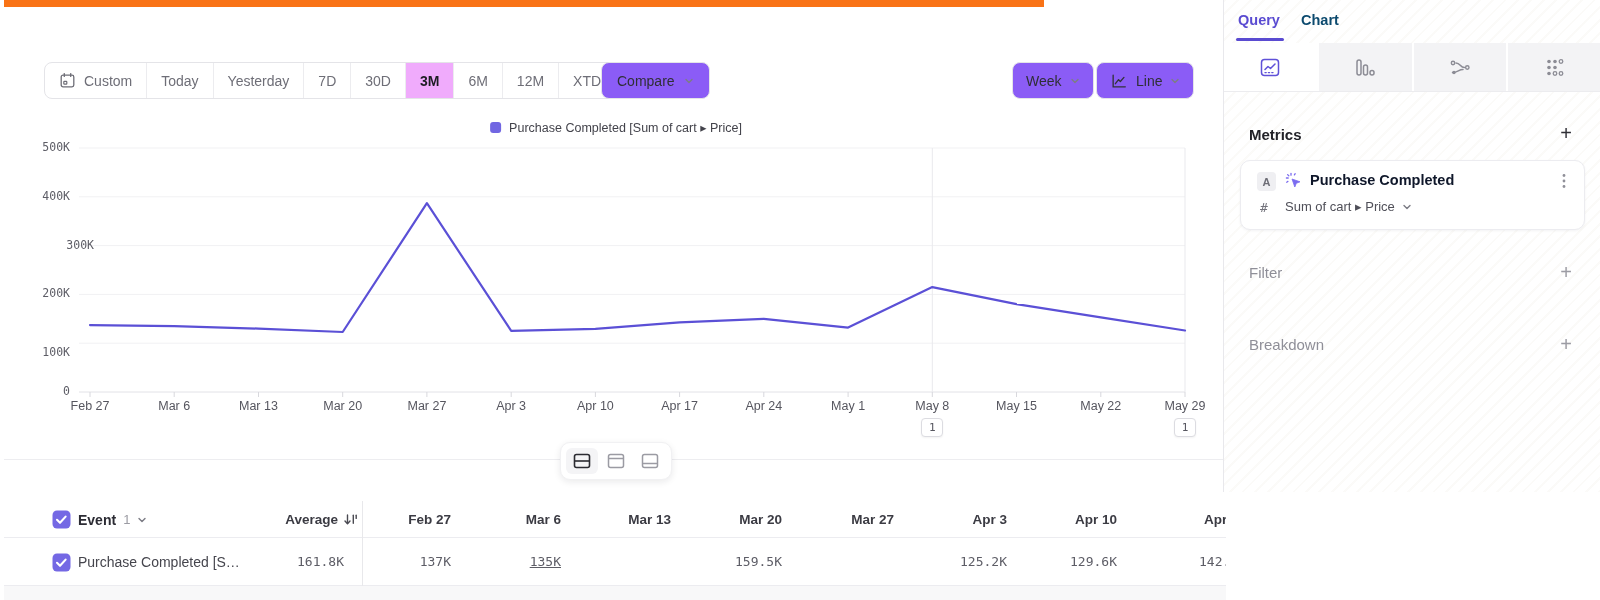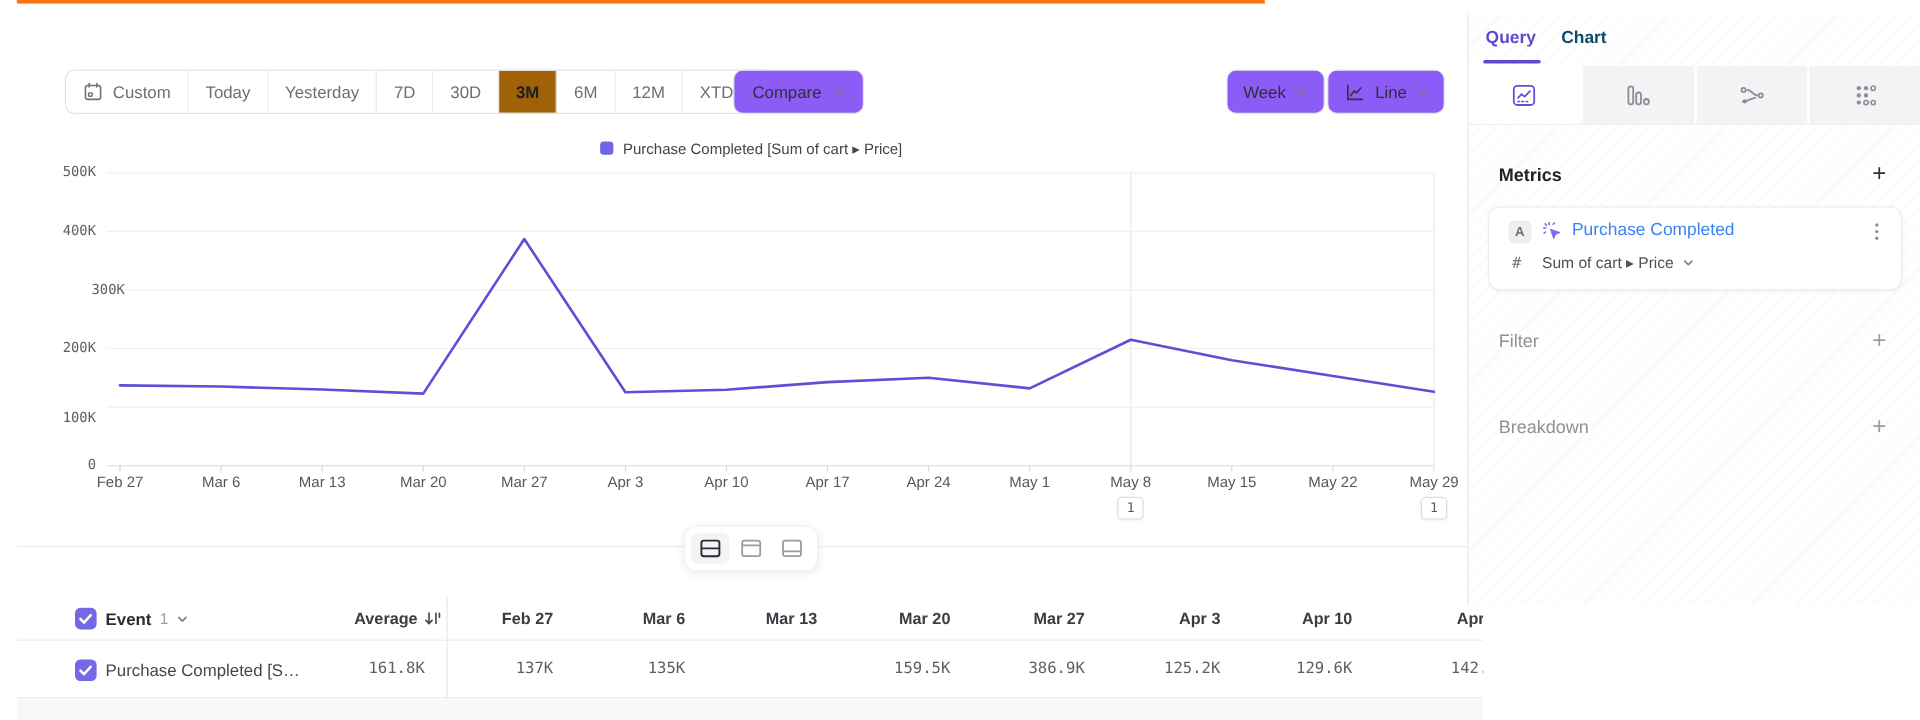--- a/index.html
+++ b/index.html
@@ -1,26 +1,26 @@
 <!DOCTYPE html>
 <html><head>
 <meta charset="utf-8">
 <style>
   html,body{margin:0;padding:0}
   body{width:1600px;height:600px;overflow:hidden;background:#fff;font-family:"Liberation Sans",sans-serif;color:#2f2f36;-webkit-font-smoothing:antialiased}
   #app{position:relative;width:1600px;height:600px}
-  #main{position:absolute;left:14px;top:0;width:1040px;height:600px;border-top:3px solid #f97316;box-sizing:border-box}
+  #main{position:absolute;left:4px;top:0;width:1040px;height:600px;border-top:7px solid #f97316;box-sizing:border-box}
   .mono{font-family:"DejaVu Sans Mono","Liberation Mono",monospace}
 
   
   .btn{position:absolute;top:55px;height:37px;display:flex;align-items:center;background:#8b5cf6;border:1px solid #e4e4e8;border-radius:8px;box-sizing:border-box;font-size:14px;color:#2f2f36;cursor:pointer;white-space:nowrap}
   #range-group{position:absolute;left:40px;top:55px;height:37px;display:flex;align-items:stretch;border:1px solid #e4e4e8;border-radius:8px;overflow:hidden;background:#fff;box-sizing:border-box}
   .range-btn{display:flex;align-items:center;gap:8px;padding:0 14px;border-right:1px solid #ececef;font-size:14px;color:#6e6e77;cursor:pointer}
   .range-btn:last-child{border-right:none}
-  .range-btn.active{background:#a16207;color:#1d1d23;font-weight:700}
+  .range-btn.active{background:#f0abfc;color:#1d1d23;font-weight:700}
   #compare-btn{left:597px;padding:0 15px;gap:9px}
   #week-btn{left:1008px;padding:0 13px;gap:8px}
   #line-btn{left:1092px;padding:0 13px;gap:8px}
   .chev{flex:none}
 
   
   #legend{position:absolute;top:113px;left:612px;transform:translateX(-50%);display:flex;align-items:center;gap:8px;font-size:12.5px;color:#43434b}
   #legend-swatch{width:11px;height:11px;border-radius:3px;background:#7166e2}
 
   
@@ -44,36 +44,36 @@
   #event-head{position:absolute;left:74px;top:13px;height:37px;display:flex;align-items:center;gap:7px;cursor:pointer}
   #event-label{font-size:14px;font-weight:700;color:#2b2b33}
   #event-count{font-size:13px;color:#9b9ba3}
   #avg-head{position:absolute;left:230px;top:13px;width:124px;height:37px;display:flex;align-items:center;justify-content:flex-end;gap:5px;font-size:13.5px;font-weight:600;color:#3b3b43;cursor:pointer}
   #row-name{position:absolute;left:74px;top:50px;height:48px;line-height:48px;max-width:162px;overflow:hidden;text-overflow:ellipsis;white-space:nowrap;font-size:14px;color:#45454d}
   #avg-val{position:absolute;left:230px;top:50px;width:110px;height:48px;line-height:48px;text-align:right;font-size:13px;color:#5d5d66}
   .t-col{position:absolute;top:13px;width:110px;height:37px;line-height:37px;text-align:right;font-size:13.5px;font-weight:600;color:#3b3b43;cursor:pointer}
   .t-val{position:absolute;top:50px;width:110px;height:48px;line-height:48px;text-align:right;font-size:13px;color:#5d5d66}
 
   
-  #sidebar{position:absolute;left:1223px;top:12px;width:377px;height:492px;background:#fff;border-left:1px solid #e8e8ec;box-sizing:border-box}
+  #sidebar{position:absolute;left:1223px;top:0;width:377px;height:492px;background:#fff;border-left:1px solid #e8e8ec;box-sizing:border-box}
   #sidebar::before{content:"";position:absolute;inset:0;background:repeating-linear-gradient(135deg,rgba(226,221,206,.30) 0 2px,transparent 2px 9px);opacity:.45;pointer-events:none}
   .sb-tab{position:absolute;top:12px;font-size:14.5px;cursor:pointer}
   #tab-query{left:14px;color:#5a4bd1;font-weight:600}
   #tab-chart{left:77px;color:#0c4a6e;font-weight:700}
   #tab-underline{position:absolute;left:12px;top:38px;width:48px;height:3px;border-radius:2px;background:#5a4bd1}
   #sb-iconrow{position:absolute;left:0;top:43px;width:377px;height:49px;display:flex;border-bottom:1px solid #ececef;box-sizing:border-box}
   .sb-cell{flex:1;display:flex;align-items:center;justify-content:center;background:#f3f3f5;border-left:2px solid #fff;cursor:pointer}
   .sb-cell.active{background:#fff;border-left:none}
   #metrics-title{position:absolute;left:25px;top:126px;font-size:15px;font-weight:700;color:#222228}
   .plus{position:absolute;right:22px;width:24px;height:24px;display:flex;align-items:center;justify-content:center;font-size:20px;font-weight:400;color:#2f2f36;cursor:pointer}
   .plus.gray{color:#9c9ca4}
   #metric-card{position:absolute;left:16px;top:160px;width:345px;height:70px;background:#fff;border:1px solid #ececf0;border-radius:10px;box-shadow:0 1px 3px rgba(23,23,30,.05);box-sizing:border-box}
   #m-badge{position:absolute;left:16px;top:11px;width:19px;height:19px;background:#efeff2;border-radius:4px;display:flex;align-items:center;justify-content:center;font-size:11px;font-weight:700;color:#6d6d76}
   #m-click{position:absolute;left:43px;top:10px}
-  #m-name{position:absolute;left:69px;top:11px;font-size:14.5px;font-weight:400;color:#3b82f6;cursor:pointer}
+  #m-name{position:absolute;left:69px;top:11px;font-size:14.5px;font-weight:700;color:#0f172a;cursor:pointer}
   #m-kebab{position:absolute;right:13px;top:11px;cursor:pointer}
   #m-hash{position:absolute;left:19px;top:39px;font-size:13px;color:#74747d}
   #m-agg{position:absolute;left:44px;top:38px;display:flex;align-items:center;gap:7px;font-size:13px;color:#4f4f58;cursor:pointer}
   .sb-sect{position:absolute;left:25px;font-size:15px;font-weight:500;color:#8f8f98}
 </style>
 </head>
 <body>
 
 <div id="app">
   <div id="main">
@@ -224,26 +224,25 @@
 
       <svg class="cbx" style="top:65px" width="19" height="19" viewBox="0 0 19 19">
           <rect x="0.5" y="0.5" width="18" height="18" rx="4.5" fill="#7468e4"></rect>
           <path d="M5 9.8 L8 12.8 L13.6 6.6" fill="none" stroke="#fff" stroke-width="2.1" stroke-linecap="round" stroke-linejoin="round"></path>
         </svg>
       <div id="row-name">Purchase Completed [Sum of cart ▸ Price]</div>
       <div id="avg-val" class="mono">161.8K</div>
     <div class="t-col" style="left: 337px;">Feb 27</div>
         <div class="t-val mono" style="left: 337px;">137K</div>
         <div class="t-col" style="left: 447px;">Mar 6</div>
-        <div class="t-val mono" style="left: 447px;">135K</div>
+        <div class="t-val mono" style="left: 447px; text-decoration: underline;">135K</div>
         <div class="t-col" style="left: 557px;">Mar 13</div>
         <div class="t-col" style="left: 668px;">Mar 20</div>
         <div class="t-val mono" style="left: 668px;">159.5K</div>
         <div class="t-col" style="left: 780px;">Mar 27</div>
-        <div class="t-val mono" style="left: 780px;">386.9K</div>
         <div class="t-col" style="left: 893px;">Apr 3</div>
         <div class="t-val mono" style="left: 893px;">125.2K</div>
         <div class="t-col" style="left: 1003px;">Apr 10</div>
         <div class="t-val mono" style="left: 1003px;">129.6K</div>
         <div class="t-col" style="left: 1132px;">Apr 17</div>
         <div class="t-val mono" style="left: 1132px;">142.6K</div>
       </div>
   <div class="y-label mono" style="top: 133px;">500K</div>
       <div class="y-label mono" style="top: 181.8px;">400K</div>
       <div class="y-label mono" style="top: 230.6px; margin-left: 24px;">300K</div>

